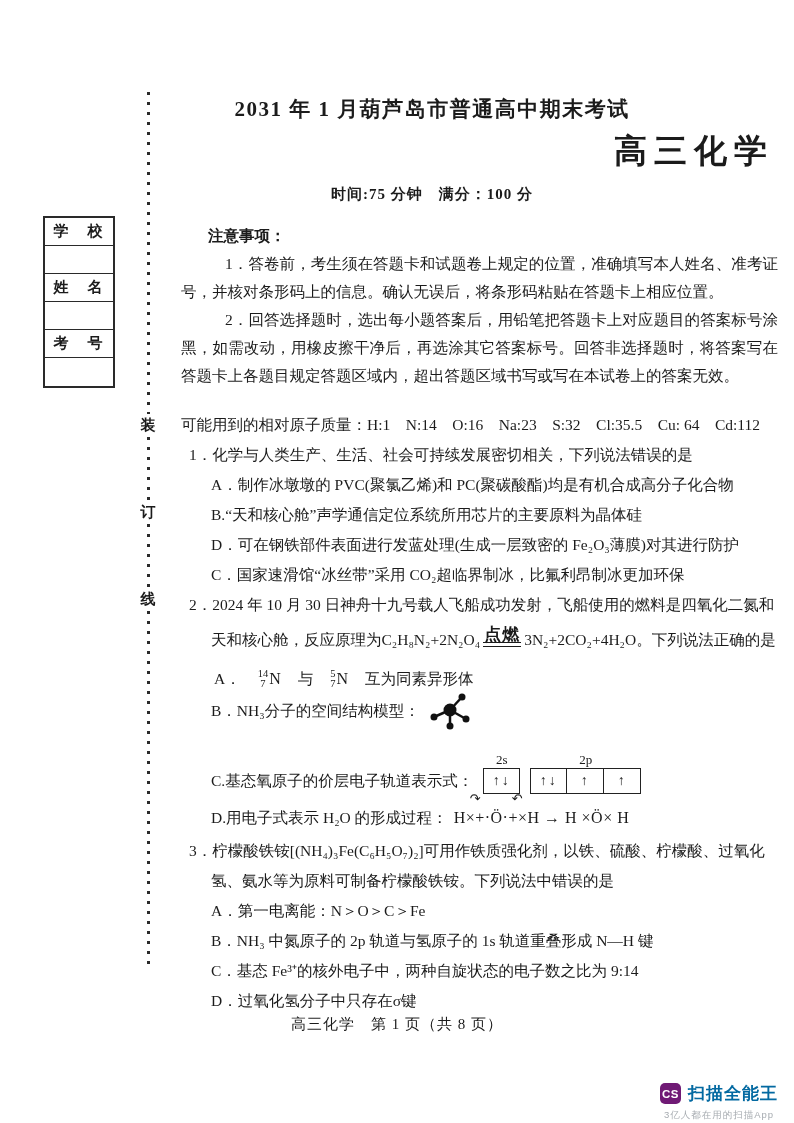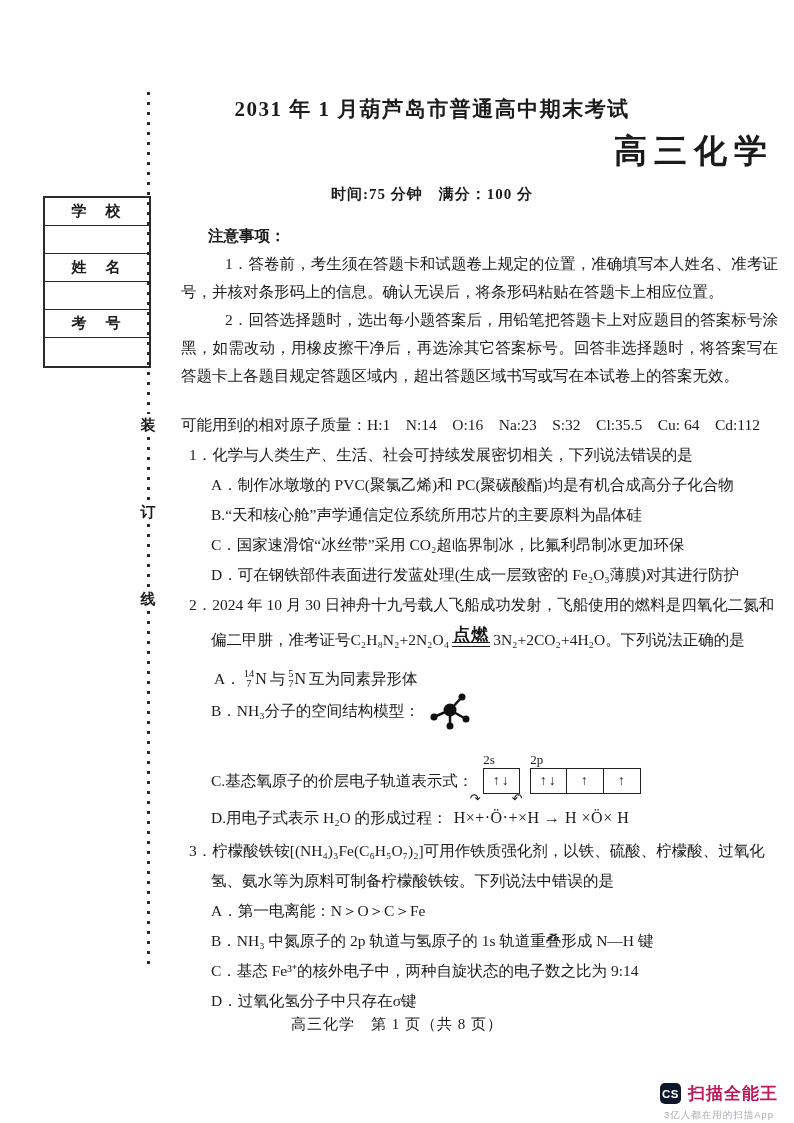--- a/index.html
+++ b/index.html
@@ -5,21 +5,21 @@
   * { margin:0; padding:0; box-sizing:border-box; }
   html,body { background:#e8e8e8; }
   .page {
     position:relative; width:794px; height:1123px; margin:0 auto;
     background:#ffffff; overflow:hidden;
     font-family:"Liberation Serif", serif; color:#1b1b1b;
   }
 
   
   .student-box {
-    position:absolute; left:43px; top:196px; width:108px;
+    position:absolute; left:43px; top:216px; width:72px;
     border:2px solid #2a2a2a;
     text-align:right;
   }
   .sb-row {
     height:28px; border-bottom:1.5px solid #2a2a2a;
     display:flex; align-items:center; justify-content:center;
     font-size:15px; font-weight:bold; letter-spacing:2px;
   }
   .sb-row:last-child { border-bottom:none; }
 
@@ -49,56 +49,56 @@
   .opt   { padding-left:30px; line-height:30px; }
 
   
   .eq-row { padding-left:30px; height:40px; display:flex; align-items:center; }
   .eq-cond-stack { display:inline-flex; flex-direction:column; align-items:center; margin:0 3px; transform:translateY(-3px); }
   .eq-cond { font-size:17px; font-weight:bold; line-height:14px; letter-spacing:1px; }
   .eq-dline { width:38px; height:5px; border-top:1.5px solid #1b1b1b; border-bottom:1.5px solid #1b1b1b; }
 
   
   .optA-row { padding-left:30px; height:34px; display:flex; align-items:center; margin-top:2px; }
-  .iso { display:inline-flex; align-items:center; margin:0 0; }
+  .iso { display:inline-flex; align-items:center; margin:0 14px; }
   .iso-stack { display:inline-flex; flex-direction:column; align-items:center; margin-right:1px; }
   .iso-sup, .iso-sub { font-size:10.5px; line-height:10px; }
   .iso-sym { font-size:16px; }
   .optA-row .tx { margin:0 3px; }
 
   
   .optB-row { padding-left:30px; height:46px; display:flex; align-items:flex-start; }
   .model-svg { margin-left:6px; transform:translateY(-6px); }
 
   
   .optC-row { padding-left:30px; height:58px; display:flex; align-items:flex-end; padding-bottom:6px; }
-  .orb-group { display:flex; flex-direction:column; margin-left:10px; }
+  .orb-group { display:flex; flex-direction:column; align-items:center; margin-left:10px; }
   .orb-label { font-size:13px; line-height:16px; }
   .oboxes { display:flex; }
   .obox { width:37px; height:26px; border:1.5px solid #222; display:flex; align-items:center; justify-content:center;
           font-size:14px; letter-spacing:2px; background:#fff; }
   .oboxes .obox + .obox { border-left:none; }
   .orb-text { line-height:26px; }
 
   
   .optD-row { padding-left:30px; height:36px; display:flex; align-items:center; }
   .dot-formula { position:relative; margin-left:6px; font-size:16px; letter-spacing:0.5px; }
   .curve-arrow { position:absolute; top:-10px; font-size:13px; line-height:12px; }
   .ca-left { left:16px; } .ca-right { left:58px; }
 
   
   .footer { position:absolute; left:0; right:0; top:1000px; text-align:center; font-size:15px; letter-spacing:1px;margin-top:15px; }
 
   
   .scanner { position:absolute; right:16px; top:1082px; font-family:"Liberation Sans", sans-serif; }
   .scanner-row { display:flex; align-items:center; gap:7px; }
-  .cs-badge { width:21px; height:21px; border-radius:5px; background:#0f172a; color:#fff;
+  .cs-badge { width:21px; height:21px; border-radius:5px; background:#701a75; color:#fff;
               display:flex; align-items:center; justify-content:center;
               font-size:11.5px; font-weight:bold; letter-spacing:0.5px; }
-  .scanner-name { font-size:17px; font-weight:bold; color:#be185d; letter-spacing:1px; }
+  .scanner-name { font-size:17px; font-weight:bold; color:#0369a1; letter-spacing:1px; }
   .scanner-tagline { margin-top:4px; text-align:center; font-size:9.5px; color:#a6abb0; letter-spacing:1px; }
 </style>
 </head>
 <body>
 
 <div class="page">
 
   <div class="student-box">
     <div class="sb-row">学　校</div>
     <div class="sb-row"></div>
@@ -129,29 +129,29 @@
     <div class="notice-h">注意事项：</div>
     <p class="notice">1．答卷前，考生须在答题卡和试题卷上规定的位置，准确填写本人姓名、准考证号，并核对条形码上的信息。确认无误后，将条形码粘贴在答题卡上相应位置。</p>
     <p class="notice">2．回答选择题时，选出每小题答案后，用铅笔把答题卡上对应题目的答案标号涂黑，如需改动，用橡皮擦干净后，再选涂其它答案标号。回答非选择题时，将答案写在答题卡上各题目规定答题区域内，超出答题区域书写或写在本试卷上的答案无效。</p>
 
     <div class="atomic">可能用到的相对原子质量：H:1　N:14　O:16　Na:23　S:32　Cl:35.5　Cu: 64　Cd:112</div>
 
     <div class="q">
       <div class="stem1">1．化学与人类生产、生活、社会可持续发展密切相关，下列说法错误的是</div>
       <div class="opt">A．制作冰墩墩的 PVC(聚氯乙烯)和 PC(聚碳酸酯)均是有机合成高分子化合物</div>
       <div class="opt">B.“天和核心舱”声学通信定位系统所用芯片的主要原料为晶体硅</div>
+      <div class="opt">D．可在钢铁部件表面进行发蓝处理(生成一层致密的 Fe₂O₃薄膜)对其进行防护</div>
       <div class="opt">C．国家速滑馆“冰丝带”采用 CO₂超临界制冰，比氟利昂制冰更加环保</div>
-      <div class="opt">D．可在钢铁部件表面进行发蓝处理(生成一层致密的 Fe₂O₃薄膜)对其进行防护</div>
     </div>
 
     <div class="q">
       <div class="stem1">2．2024 年 10 月 30 日神舟十九号载人飞船成功发射，飞船使用的燃料是四氧化二氮和</div>
 
       <div class="eq-row">
-        <span>偏二甲肼，准考证号</span>
+        <span>天和核心舱，反应原理为</span>
         <span>C₂H₈N₂+2N₂O₄</span>
         <span class="eq-cond-stack">
           <span class="eq-cond">点燃</span>
           <span class="eq-dline"></span>
         </span>
         <span>3N₂+2CO₂+4H₂O。</span>
         <span>下列说法正确的是</span>
       </div>
 
       <div class="optA-row">

